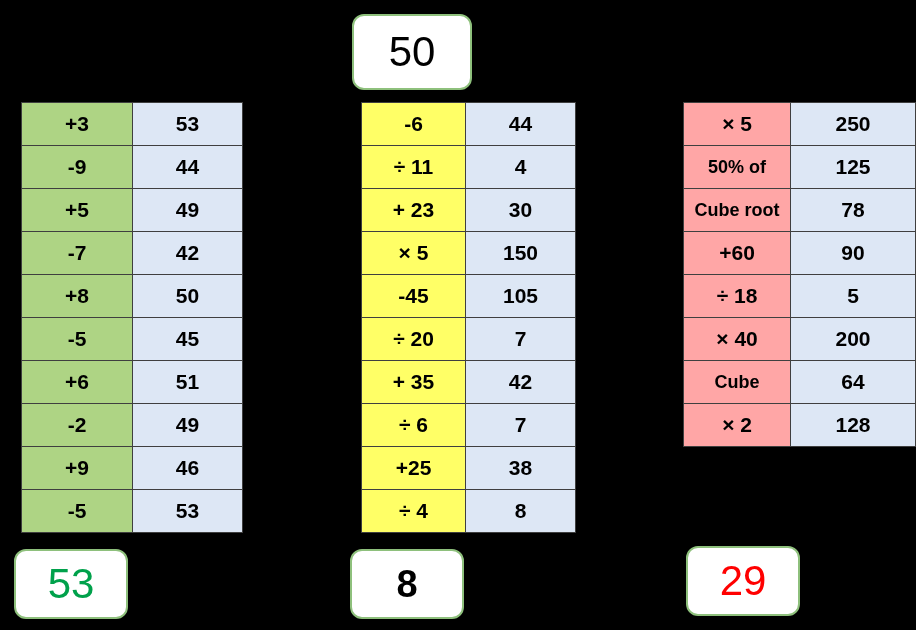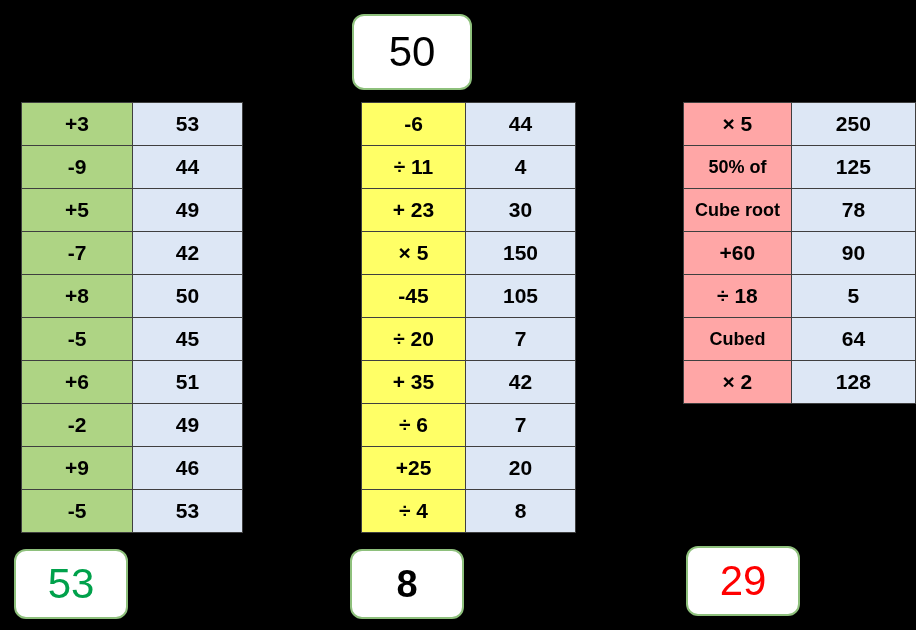--- a/index.html
+++ b/index.html
@@ -157,21 +157,21 @@
       <tr>
         <td class="op">+ 35</td>
         <td class="res">42</td>
       </tr>
       <tr>
         <td class="op">÷ 6</td>
         <td class="res">7</td>
       </tr>
       <tr>
         <td class="op">+25</td>
-        <td class="res">20</td>
+        <td class="res">38</td>
       </tr>
       <tr>
         <td class="op">÷ 4</td>
         <td class="res">8</td>
       </tr>
     </tbody>
   </table>
 <table class="chain" id="chain-right">
     <tbody>
       <tr>
@@ -188,21 +188,25 @@
       </tr>
       <tr>
         <td class="op">+60</td>
         <td class="res">90</td>
       </tr>
       <tr>
         <td class="op">÷ 18</td>
         <td class="res">5</td>
       </tr>
       <tr>
-        <td class="op small">Cubed</td>
+        <td class="op">× 40</td>
+        <td class="res">200</td>
+      </tr>
+      <tr>
+        <td class="op small">Cube</td>
         <td class="res">64</td>
       </tr>
       <tr>
         <td class="op">× 2</td>
         <td class="res">128</td>
       </tr>
     </tbody>
   </table>
 
 <div class="roundbox" id="answer-box-left">

